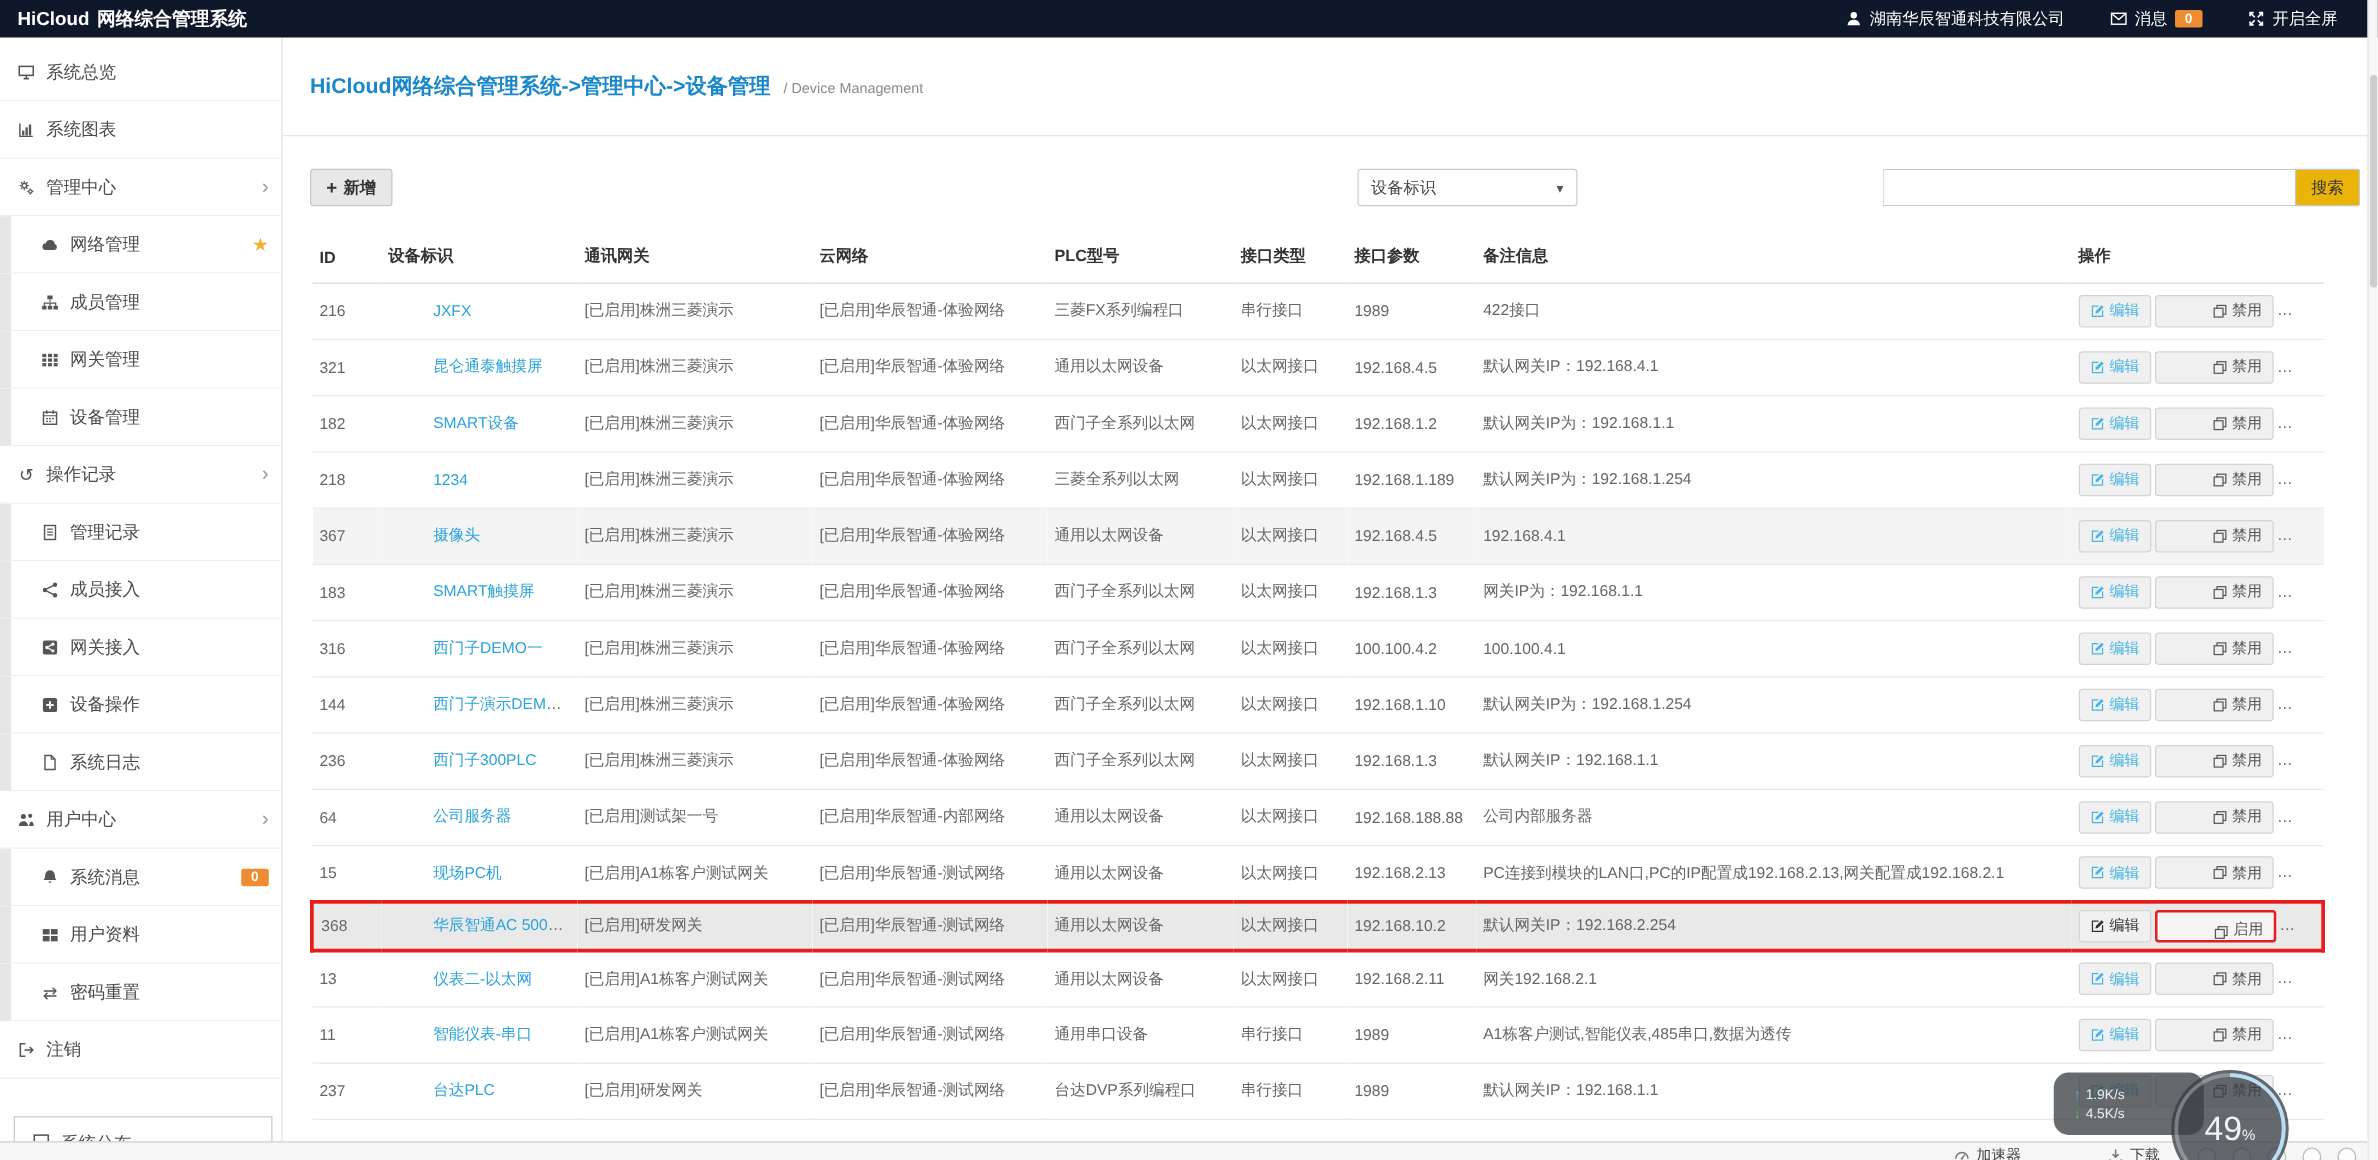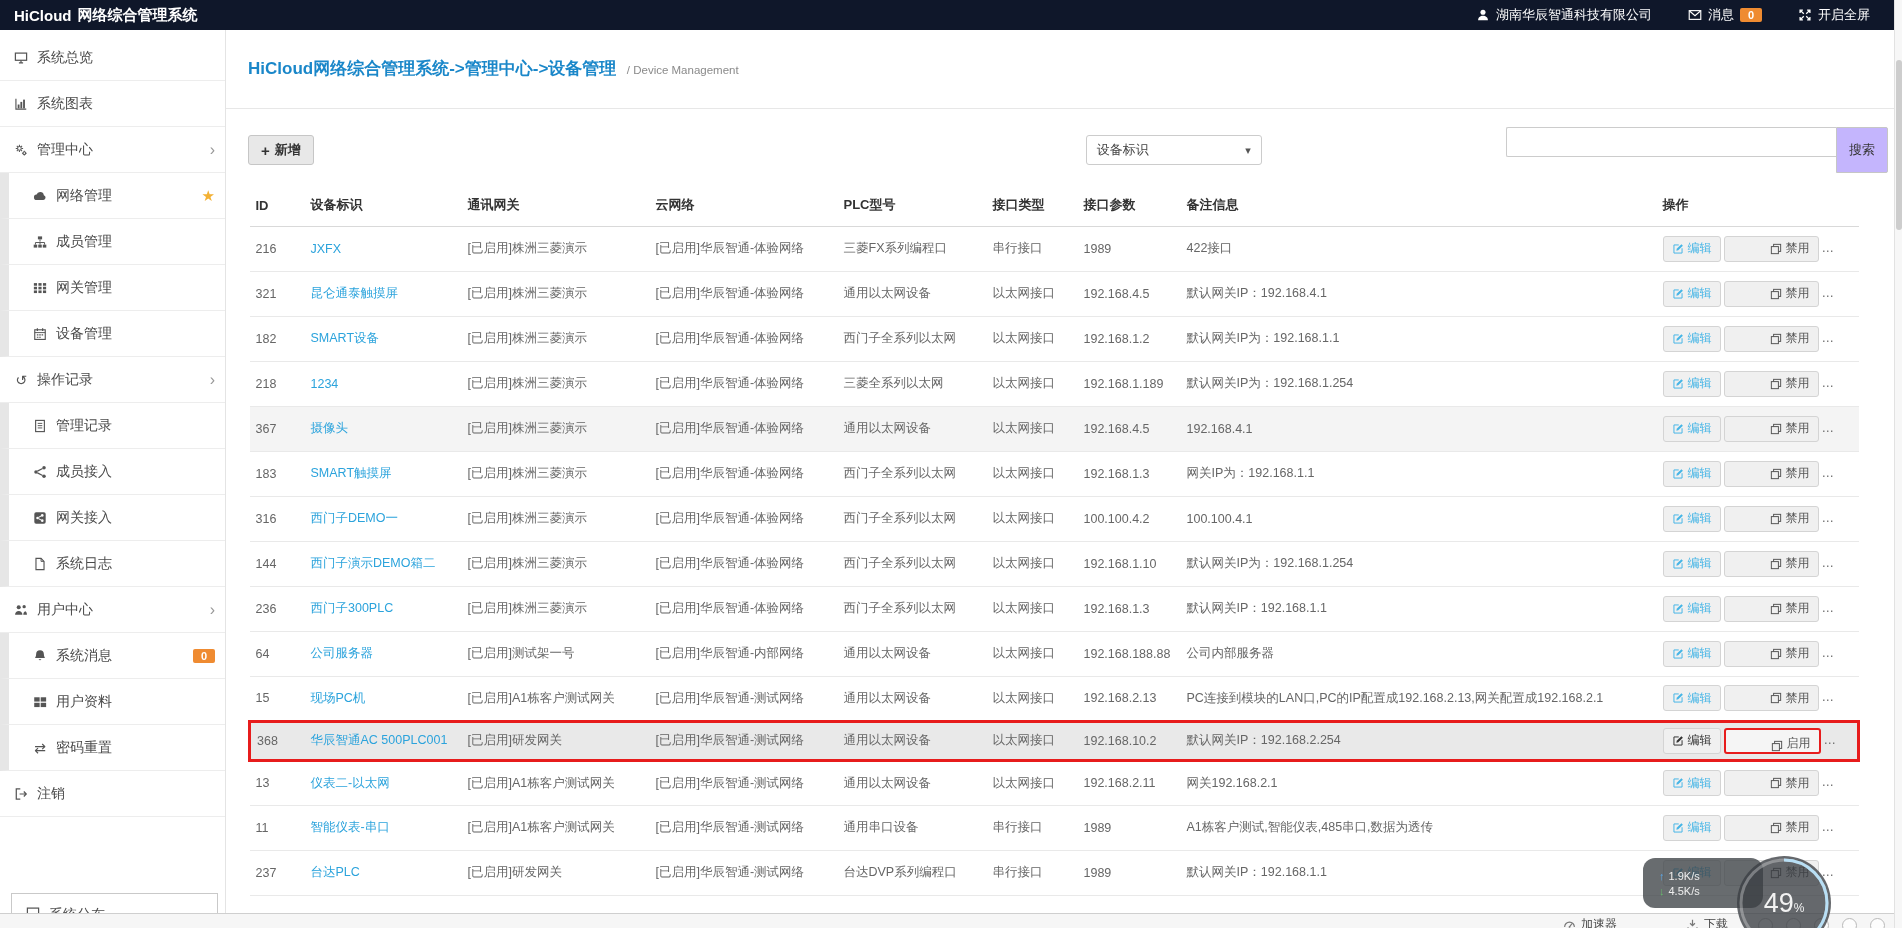--- a/index.html
+++ b/index.html
@@ -34,27 +34,27 @@
   .bc-sub { color:#8a8a8a; font-size:11.5px; margin-left:6px; }
 
   
   .toolbar { display:flex; align-items:center; margin:26px 14px 0 22px; height:30px; }
   .btn-add { display:inline-flex; align-items:center; gap:5px; height:30px; padding:0 12px; background:#e8e8e8; border:1px solid #c6c6c6; border-radius:3px; font-size:13px; color:#333; font-weight:700; cursor:pointer; }
   .plus { font-weight:700; font-size:15px; line-height:1; }
   .filter-select { margin-left:772px; width:176px; height:30px; border:1px solid #ccc; border-radius:3px; display:flex; align-items:center; padding:0 10px; font-size:13px; color:#444; background:#fff; cursor:pointer; }
   .caret { margin-left:auto; color:#555; font-size:11px; }
   .search-group { margin-left:auto; display:flex; }
   .search-input { width:330px; height:30px; border:1px solid #ccc; border-right:none; border-radius:2px 0 0 2px; padding:0 8px; font-size:13px; outline:none; }
-  .btn-search { height:46px; padding:0 12px; background:#c4b5fd; border:1px solid #c6c6c6; font-size:13px; color:#333; cursor:pointer; border-radius:0 2px 2px 0; }
+  .btn-search { height:30px; padding:0 12px; background:#eab308; border:1px solid #c6c6c6; font-size:13px; color:#333; cursor:pointer; border-radius:0 2px 2px 0; }
 
   
   .device-table { border-collapse:collapse; table-layout:fixed; width:1612px; margin:20px 14px 0 22px; font-size:12.5px; color:#666; }
   .device-table th { height:41px; border-bottom:1px solid #d9d9d9; font-size:13px; color:#333; text-align:left; font-weight:700; padding:0 6px; white-space:nowrap; }
   .device-table td { height:45px; border-bottom:1px solid #e9e9e9; padding:0 6px; white-space:nowrap; overflow:hidden; text-overflow:ellipsis; }
-  .dev-link { color:#2ba3dc; text-decoration:none; cursor:pointer; }
+  .dev-link { color:#2ba3dc; text-decoration:none; cursor:pointer;margin-left:36px; }
   tr.shade td { background:#f4f4f4; }
   tr.hl td { background:#e9e9e9; border-top:3px solid #e71c1c; border-bottom:3px solid #e71c1c; height:39px; }
   tr.hl td:first-child { border-left:3px solid #e71c1c; }
   tr.hl td:last-child { border-right:3px solid #e71c1c; }
   .abtn { display:inline-flex; align-items:center; gap:4px; padding:0 8px; height:26px; background:#f0f0f0; border:1px solid #d4d4d4; border-radius:3px; font-size:12px; color:#555; cursor:pointer; vertical-align:middle; }
   .abtn + .abtn { margin-left:3px;padding-left:45px; }
   .abtn.edit { color:#45b5e6; }
   .abtn.del { color:#000000; }
   tr.hl .abtn.edit { color:#333; }
   tr.hl .abtn.toggle { border:2px solid #e71c1c; background:#f5f5f5;align-items:flex-end; }
@@ -242,20 +242,29 @@
         <span class="ico">
           <svg viewBox="0 0 16 16">
             <rect x="1.5" y="1.5" width="13" height="13" rx="2" fill="currentColor"></rect>
             <circle cx="10.6" cy="5" r="1.5" fill="#fff"></circle>
             <circle cx="5.2" cy="8" r="1.5" fill="#fff"></circle>
             <circle cx="10.6" cy="11" r="1.5" fill="#fff"></circle>
             <path d="M6.4 7.3l3-1.7M6.4 8.7l3 1.7" stroke="#fff" stroke-width="1.2" fill="none"></path>
           </svg>
         </span>
         <span>网关接入</span>
+      </div>
+      <div class="side-item sub">
+        <span class="ico">
+          <svg viewBox="0 0 16 16">
+            <rect x="1.5" y="1.5" width="13" height="13" rx="2" fill="currentColor"></rect>
+            <path d="M8 4.6v6.8M4.6 8h6.8" stroke="#fff" stroke-width="1.7" fill="none"></path>
+          </svg>
+        </span>
+        <span>设备操作</span>
       </div>
       <div class="side-item sub">
         <span class="ico">
           <svg viewBox="0 0 16 16">
             <path d="M3.4 1.6h5.8l3.4 3.4v9.4H3.4z" fill="none" stroke="currentColor" stroke-width="1.3"></path>
             <path d="M9.2 1.6v3.4h3.4" fill="none" stroke="currentColor" stroke-width="1.1"></path>
           </svg>
         </span>
         <span>系统日志</span>
       </div>

